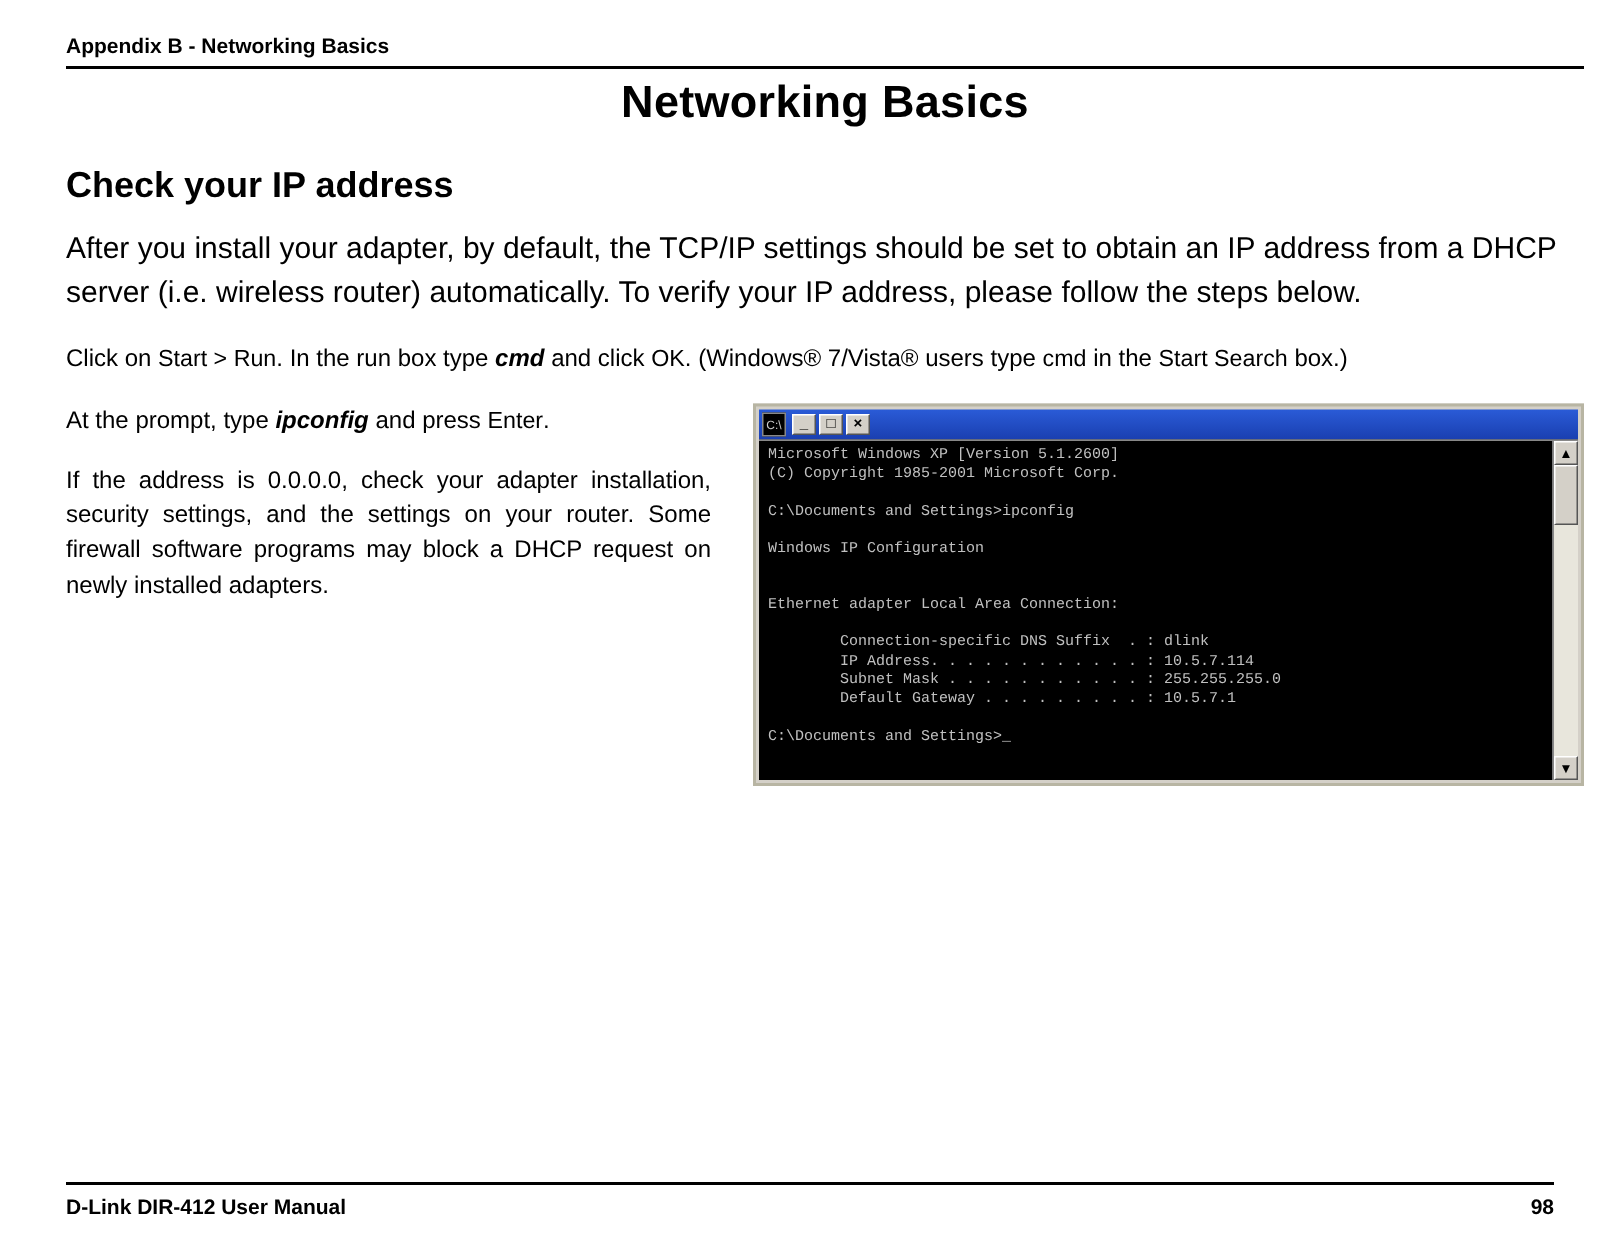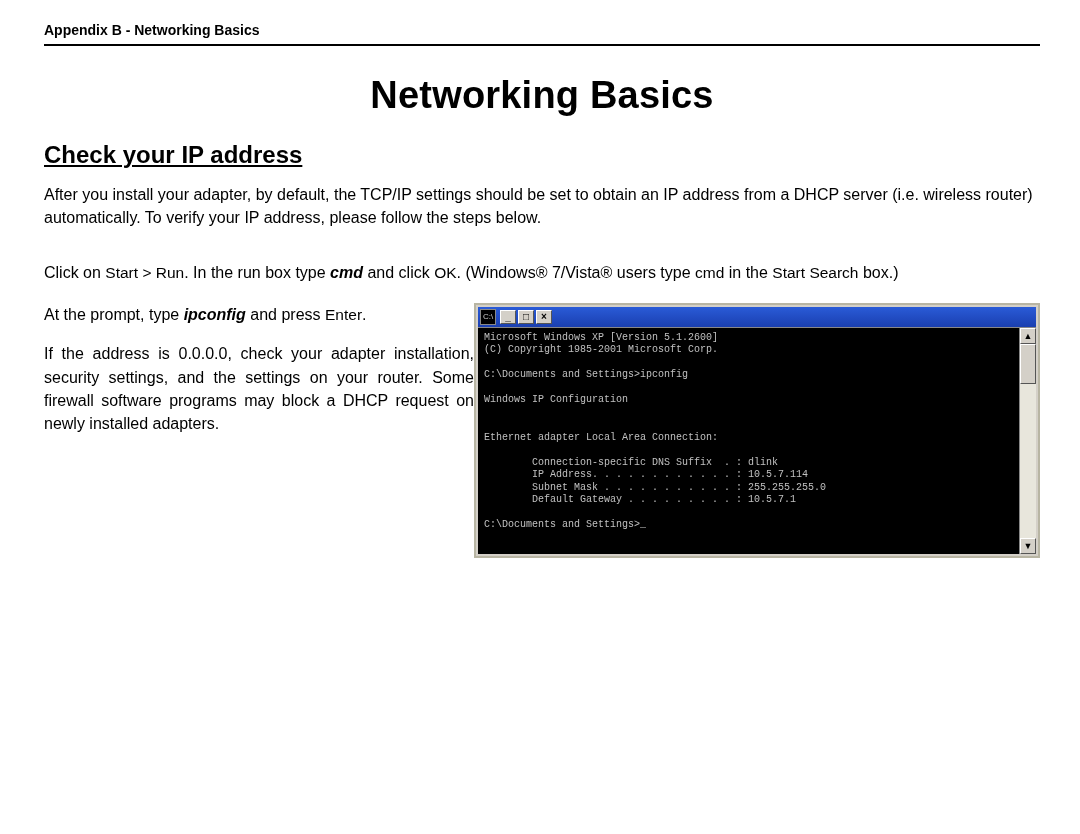--- a/index.html
+++ b/index.html
@@ -7,59 +7,59 @@
     padding: 0;
     font-family: "Myriad Pro", "Segoe UI", Arial, sans-serif;
     background: #fff;
     color: #000;
     width: 1080px;
     height: 834px;
     box-sizing: border-box;
     position: relative;
   }
   .page {
-    padding: 22px 40px 0 44px;
+    padding: 22px 24px 0 44px;
     box-sizing: border-box;
     height: 100%;
     position: relative;
   }
   .header-bar {
     font-weight: 700;
     font-size: 14px;
     padding-bottom: 6px;
     border-bottom: 2px solid #000;
   }
   .title {
     text-align: center;
-    font-size: 38px;
+    font-size: 30px;
     font-weight: 600;
-    margin-top: 28px;
+    margin-top: 6px;
     margin-bottom: 24px;
     letter-spacing: 0.2px;
   }
   .subtitle {
     font-size: 24px;
     font-weight: 700;
     margin-bottom: 14px;
-    text-decoration: underline;
   }
   .intro {
-    font-size: 16px;
+    font-size: 20px;
     line-height: 1.45;
-    margin-bottom: 32px;
+    margin-bottom: 18px;
   }
   .instr {
     font-size: 16px;
     line-height: 1.45;
     margin-bottom: 18px;
   }
   .sans-inline { font-family: Arial, Helvetica, sans-serif; font-size: 15.5px; }
   .bi { font-weight:700; font-style: italic; }
   .cols {
     display: flex;
+    gap: 28px;
     align-items: flex-start;
   }
   .leftcol {
     flex: 0 0 430px;
     font-size: 16px;
     line-height: 1.45;
   }
   .leftcol p { margin: 0 0 16px 0; text-align: justify; }
   .cmdwin {
     flex: 1;
@@ -204,13 +204,17 @@
           <div class="sb-btn">▲</div>
           <div class="sb-track">
             <div class="sb-thumb"></div>
           </div>
           <div class="sb-btn">▼</div>
         </div>
       </div>
     </div>
   </div>
 
+  <div class="footer">
+    <span>D-Link DIR-412 User Manual</span>
+    <span>98</span>
+  </div>
 </div>
 
 </body></html>

